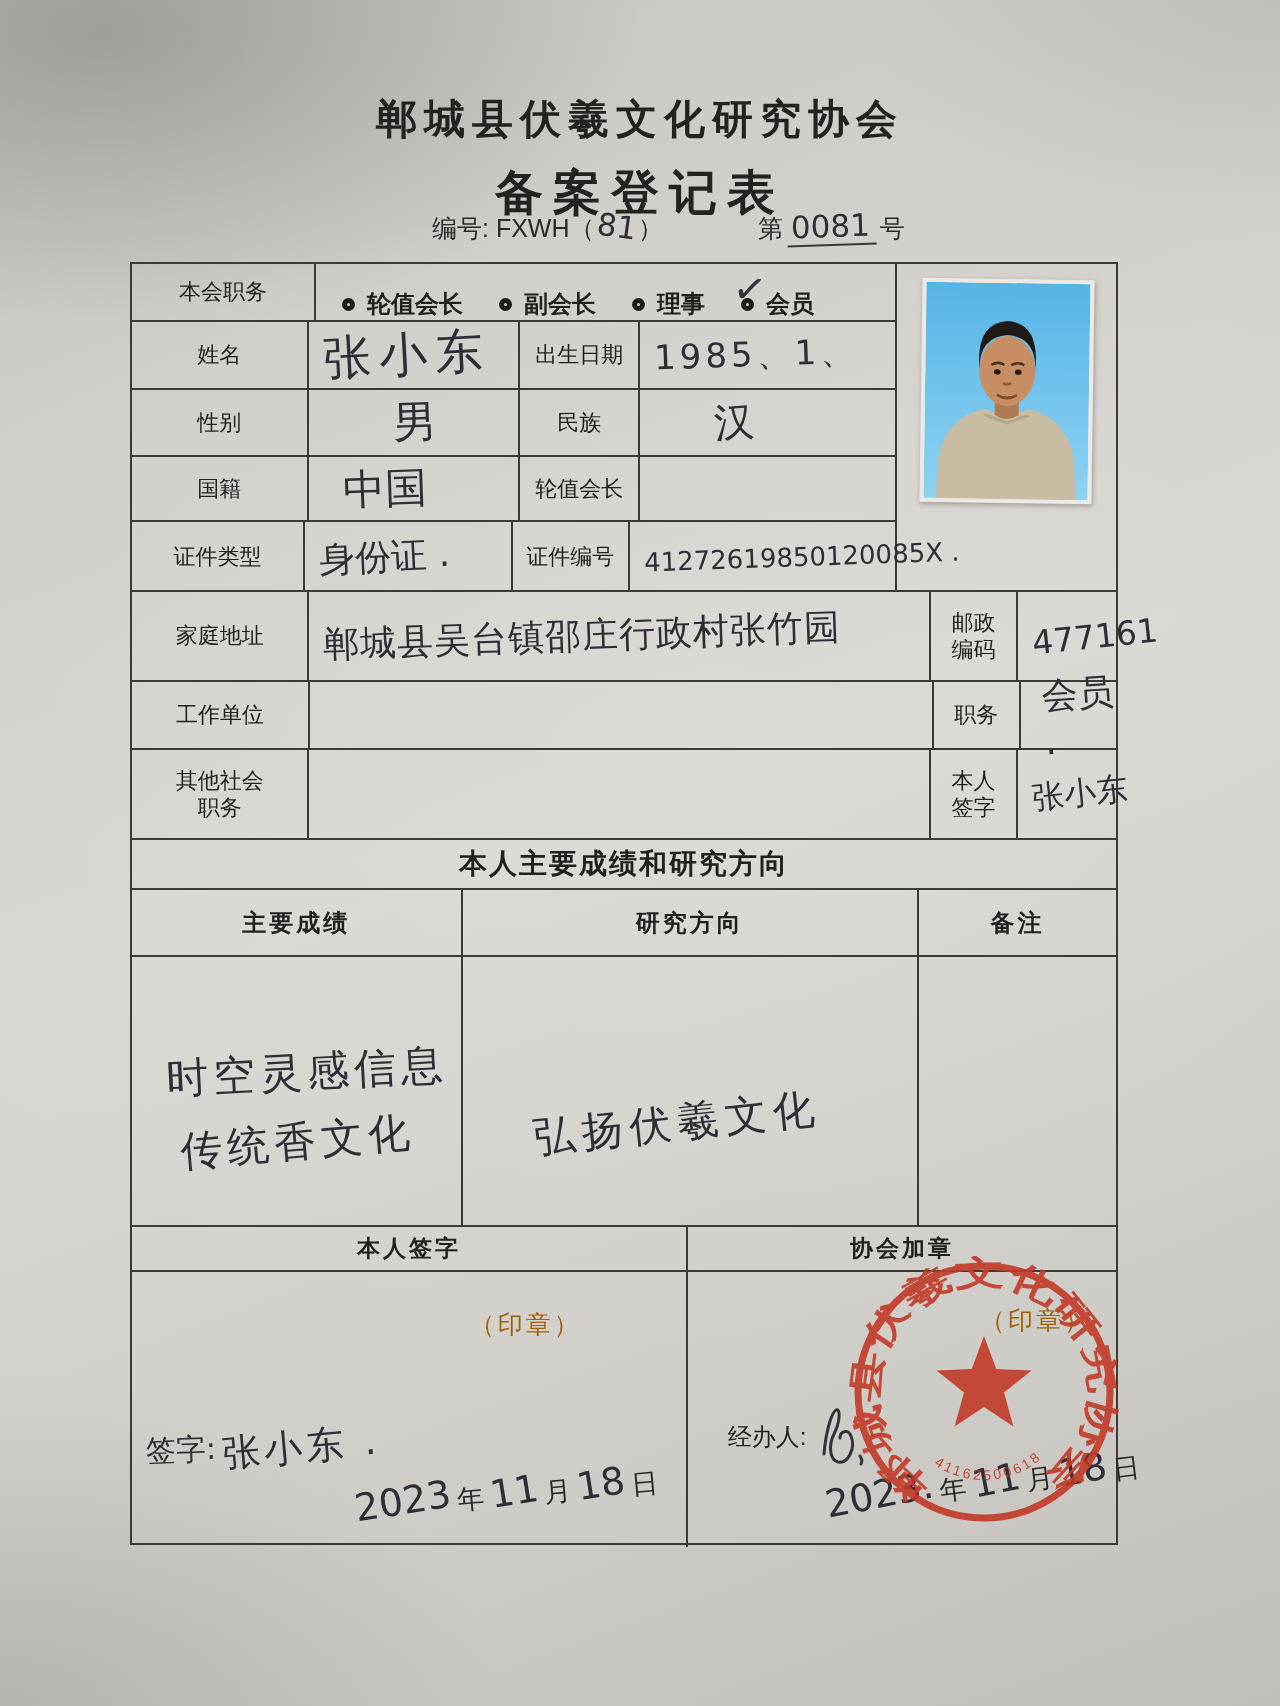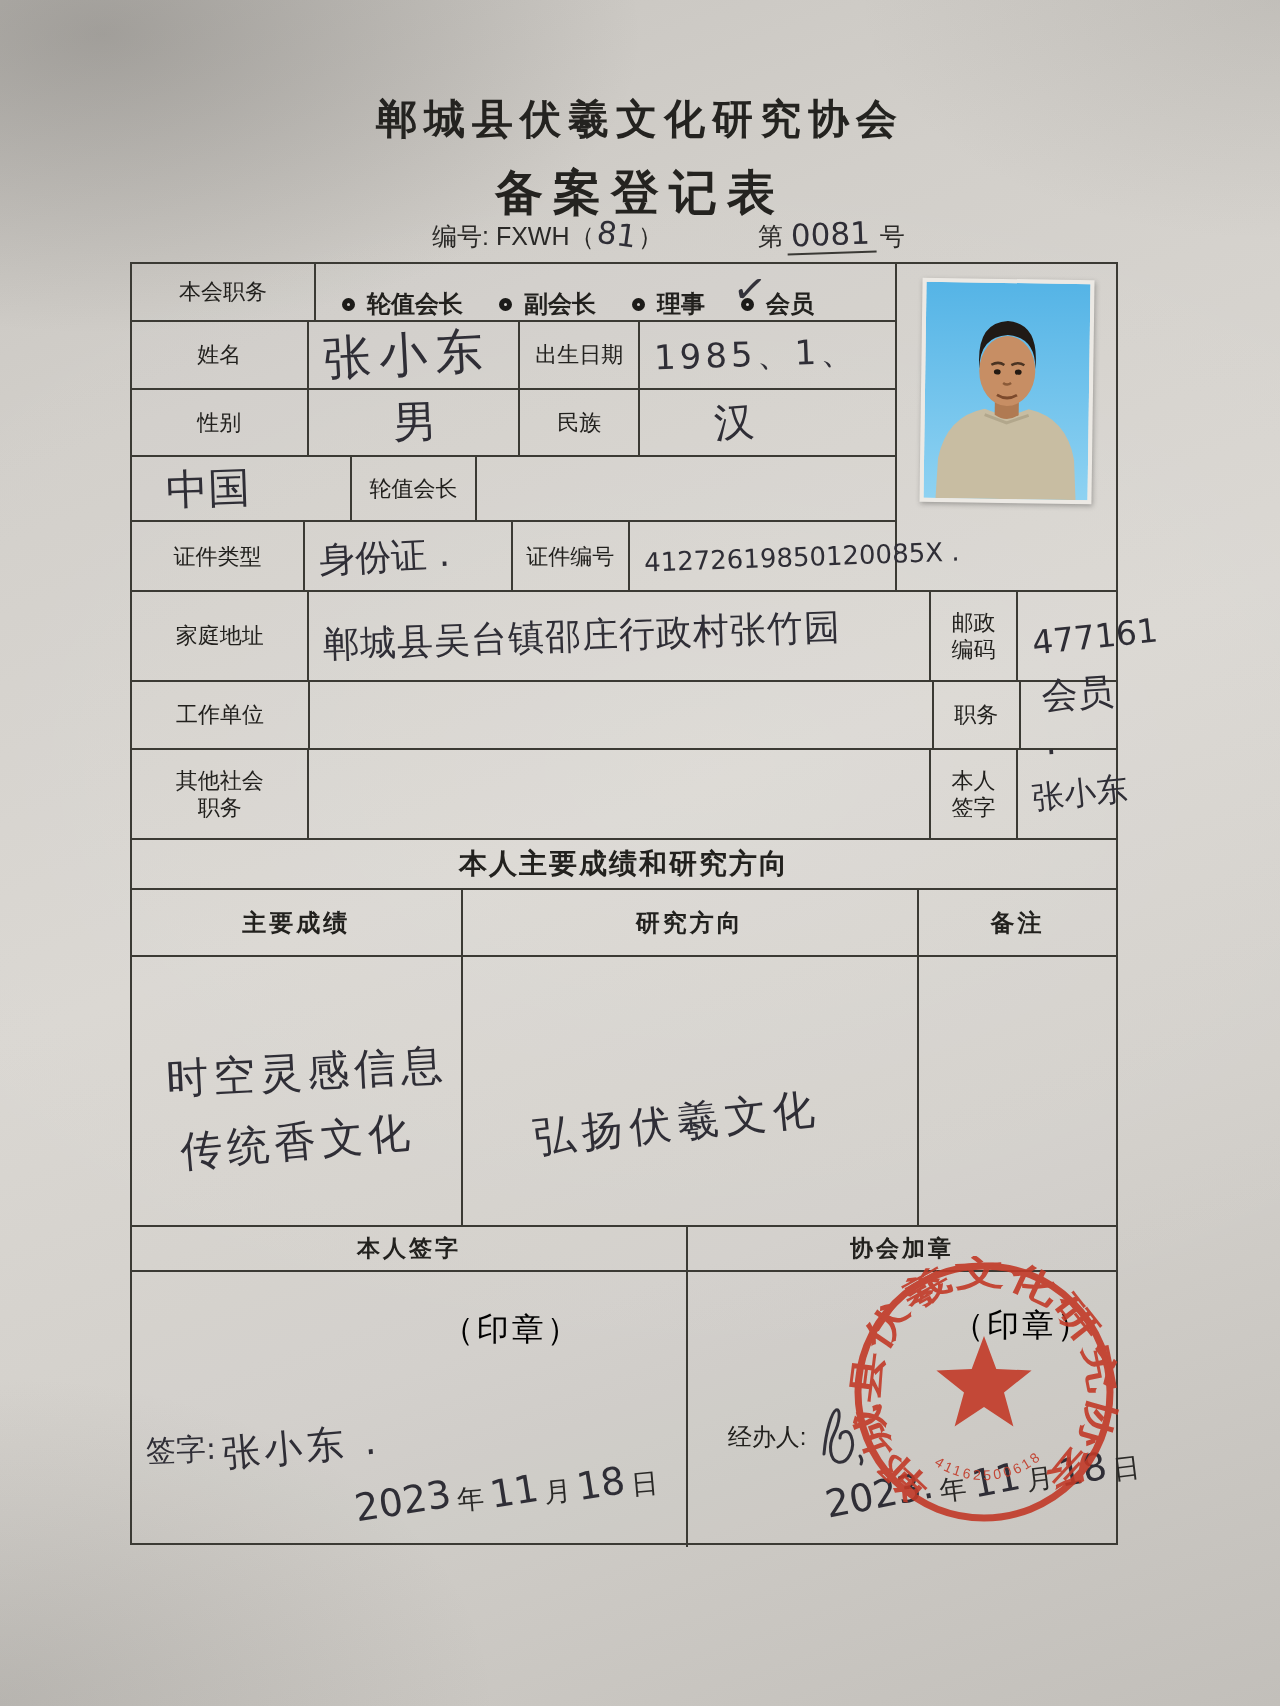--- a/index.html
+++ b/index.html
@@ -11,21 +11,21 @@
   .vignette{position:absolute;inset:0;pointer-events:none;
     background:
       radial-gradient(900px 500px at 8% 2%, rgba(60,58,55,.28), rgba(0,0,0,0) 60%),
       radial-gradient(700px 400px at 100% 0%, rgba(120,118,112,.18), rgba(0,0,0,0) 60%),
       radial-gradient(900px 600px at 0% 100%, rgba(90,88,84,.20), rgba(0,0,0,0) 55%),
       radial-gradient(1400px 900px at 55% 45%, rgba(255,255,255,.10), rgba(0,0,0,0) 70%);
   }
   .title-block{position:absolute;top:92px;left:0;width:100%;text-align:center;}
   .title-main{font-size:41px;font-weight:700;letter-spacing:7px;color:#242320;}
   .title-sub{font-size:48px;font-weight:700;letter-spacing:10px;margin-top:14px;color:#242320;}
-  .serial-line{position:absolute;top:216px;left:432px;width:480px;display:flex;align-items:baseline;font-size:25px;color:#2a2927;}
+  .serial-line{position:absolute;top:208px;left:432px;width:480px;display:flex;align-items:baseline;font-size:25px;color:#2a2927;}
   .hw{font-family:"DejaVu Sans",sans-serif;color:#2f2e36;}
   .serial-paren-val{display:inline-block;font-size:31px;transform:rotate(8deg);margin:0 2px;}
   .serial-no{display:inline-block;font-size:31px;border-bottom:2px solid #3a3935;padding:0 6px 0 4px;transform:rotate(-2deg);margin:0 4px;}
   .serial-gap{width:95px;}
 
   
   .ftable{position:absolute;left:130px;top:262px;width:988px;height:1283px;border:2px solid #3b3a34;box-sizing:border-box;background:rgba(255,255,255,0.02);}
   .ftable *{box-sizing:border-box;}
   .row{display:flex;width:100%;border-bottom:2px solid #3b3a34;}
   .row:last-child{border-bottom:none;}
@@ -69,21 +69,21 @@
 
   .sec-head{justify-content:center;font-size:28px;font-weight:600;letter-spacing:2px;color:#22211e;}
   .col-head{justify-content:center;font-size:24px;font-weight:600;letter-spacing:3px;color:#22211e;}
   .ach-cell{align-items:flex-start;justify-content:center;flex-direction:column;}
   .hw-ach1{font-size:42px;transform:rotate(-3deg);margin:32px 0 0 34px;letter-spacing:5px;}
   .hw-ach2{font-size:42px;transform:rotate(-5deg);margin:14px 0 0 48px;letter-spacing:5px;}
   .hw-research{font-size:42px;transform:rotate(-6deg);margin:64px 0 0 70px;letter-spacing:6px;}
 
   .bot-head{justify-content:center;font-size:23px;font-weight:600;letter-spacing:3px;color:#22211e;}
   .bot-cell{position:relative;display:block;}
-  .seal-note{position:absolute;font-size:32px;letter-spacing:3px;color:#000000;margin-left:30px;}
+  .seal-note{position:absolute;font-size:25px;letter-spacing:3px;color:#a16207;margin-left:30px;}
   .seal-note.left{right:104px;top:36px;}
   .seal-note.right{right:24px;top:32px;}
   .sign-line{position:absolute;left:14px;top:150px;font-size:30px;display:flex;align-items:baseline;}
   .hw-sign-label{font-size:30px;transform:rotate(-2deg);}
   .hw-sign-name{font-size:38px;transform:rotate(-5deg);margin-left:6px;letter-spacing:4px;}
   .date-line{position:absolute;display:flex;align-items:baseline;gap:6px;font-size:27px;color:#2a2927;}
   .date-line.left{left:222px;top:198px;transform:rotate(-5deg);}
   .date-line.right{left:136px;top:188px;transform:rotate(-7deg);}
   .hw-date{font-size:38px;transform:rotate(-4deg);}
   .handler-line{position:absolute;left:40px;top:132px;font-size:24px;display:flex;align-items:center;color:#22211e;}
@@ -155,20 +155,21 @@
         <div class="cell val w-val1">
           <span class="hw hw-gender">男</span>
         </div>
         <div class="cell lab w-lab2">民族</div>
         <div class="cell val w-val2">
           <span class="hw hw-ethnic">汉</span>
         </div>
       </div>
 
       <div class="row r4">
+        <div class="cell lab w-lab">国籍</div>
         <div class="cell val w-val1">
           <span class="hw hw-country">中国</span>
         </div>
         <div class="cell lab w-lab2">轮值会长</div>
         <div class="cell val w-val2">
           <span class="hw"></span>
         </div>
       </div>
 
       <div class="row r5">

